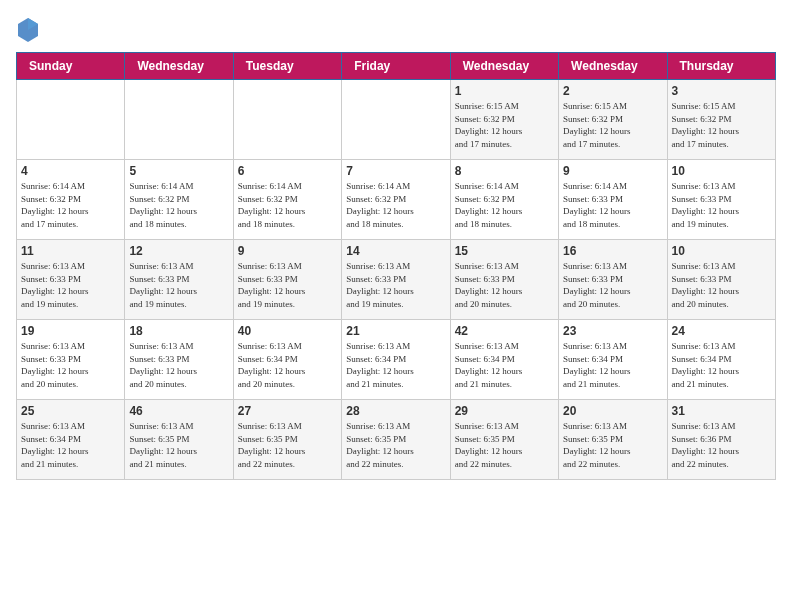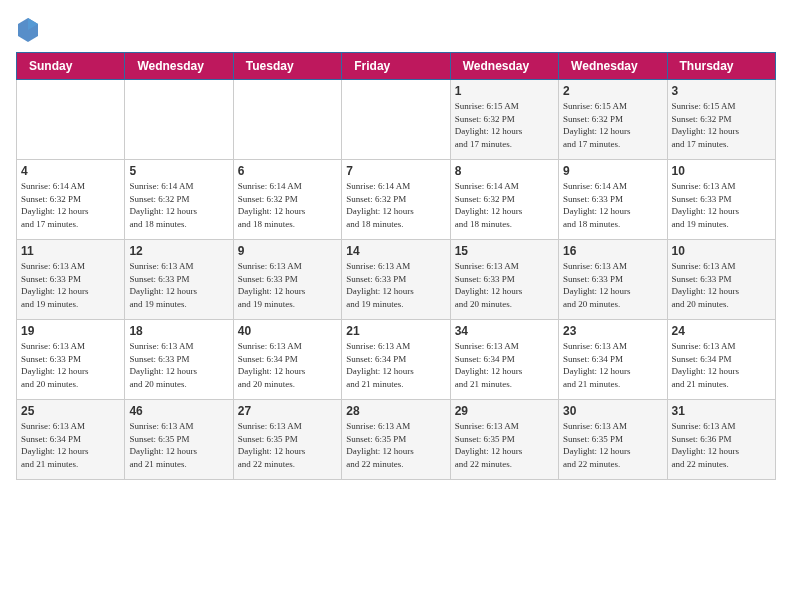--- a/index.html
+++ b/index.html
@@ -281,21 +281,21 @@
 and 20 minutes.</div>
         </td>
         <td>
           <span class="day-number">21</span>
           <div class="day-info" style="white-space: pre-line;">Sunrise: 6:13 AM
 Sunset: 6:34 PM
 Daylight: 12 hours
 and 21 minutes.</div>
         </td>
         <td>
-          <span class="day-number">34</span>
+          <span class="day-number">42</span>
           <div class="day-info" style="white-space: pre-line;">Sunrise: 6:13 AM
 Sunset: 6:34 PM
 Daylight: 12 hours
 and 21 minutes.</div>
         </td>
         <td>
           <span class="day-number">23</span>
           <div class="day-info" style="white-space: pre-line;">Sunrise: 6:13 AM
 Sunset: 6:34 PM
 Daylight: 12 hours
@@ -339,21 +339,21 @@
 and 22 minutes.</div>
         </td>
         <td>
           <span class="day-number">29</span>
           <div class="day-info" style="white-space: pre-line;">Sunrise: 6:13 AM
 Sunset: 6:35 PM
 Daylight: 12 hours
 and 22 minutes.</div>
         </td>
         <td>
-          <span class="day-number">30</span>
+          <span class="day-number">20</span>
           <div class="day-info" style="white-space: pre-line;">Sunrise: 6:13 AM
 Sunset: 6:35 PM
 Daylight: 12 hours
 and 22 minutes.</div>
         </td>
         <td>
           <span class="day-number">31</span>
           <div class="day-info" style="white-space: pre-line;">Sunrise: 6:13 AM
 Sunset: 6:36 PM
 Daylight: 12 hours

